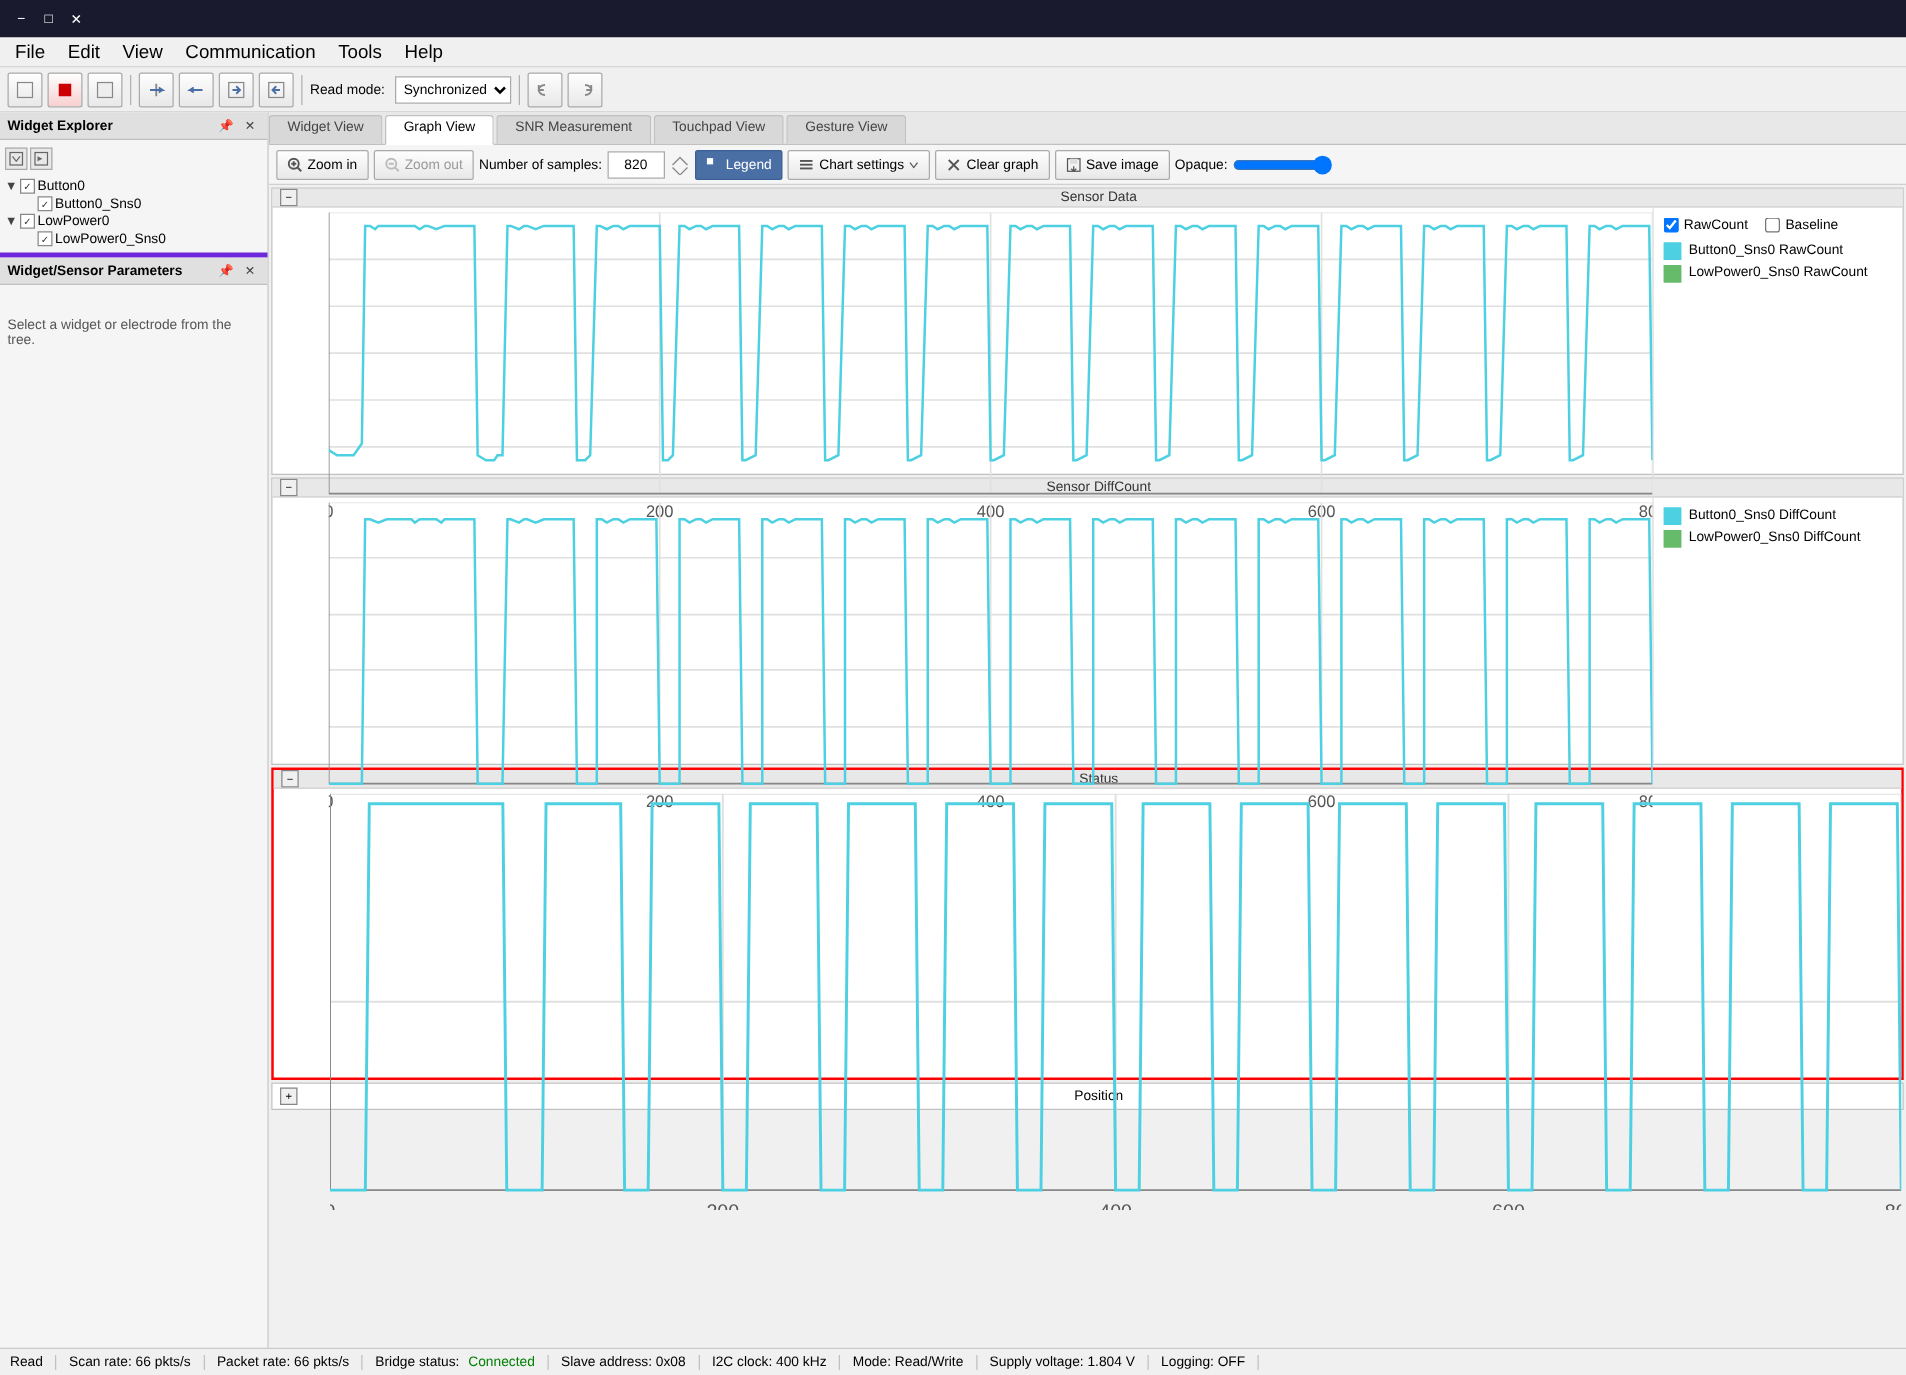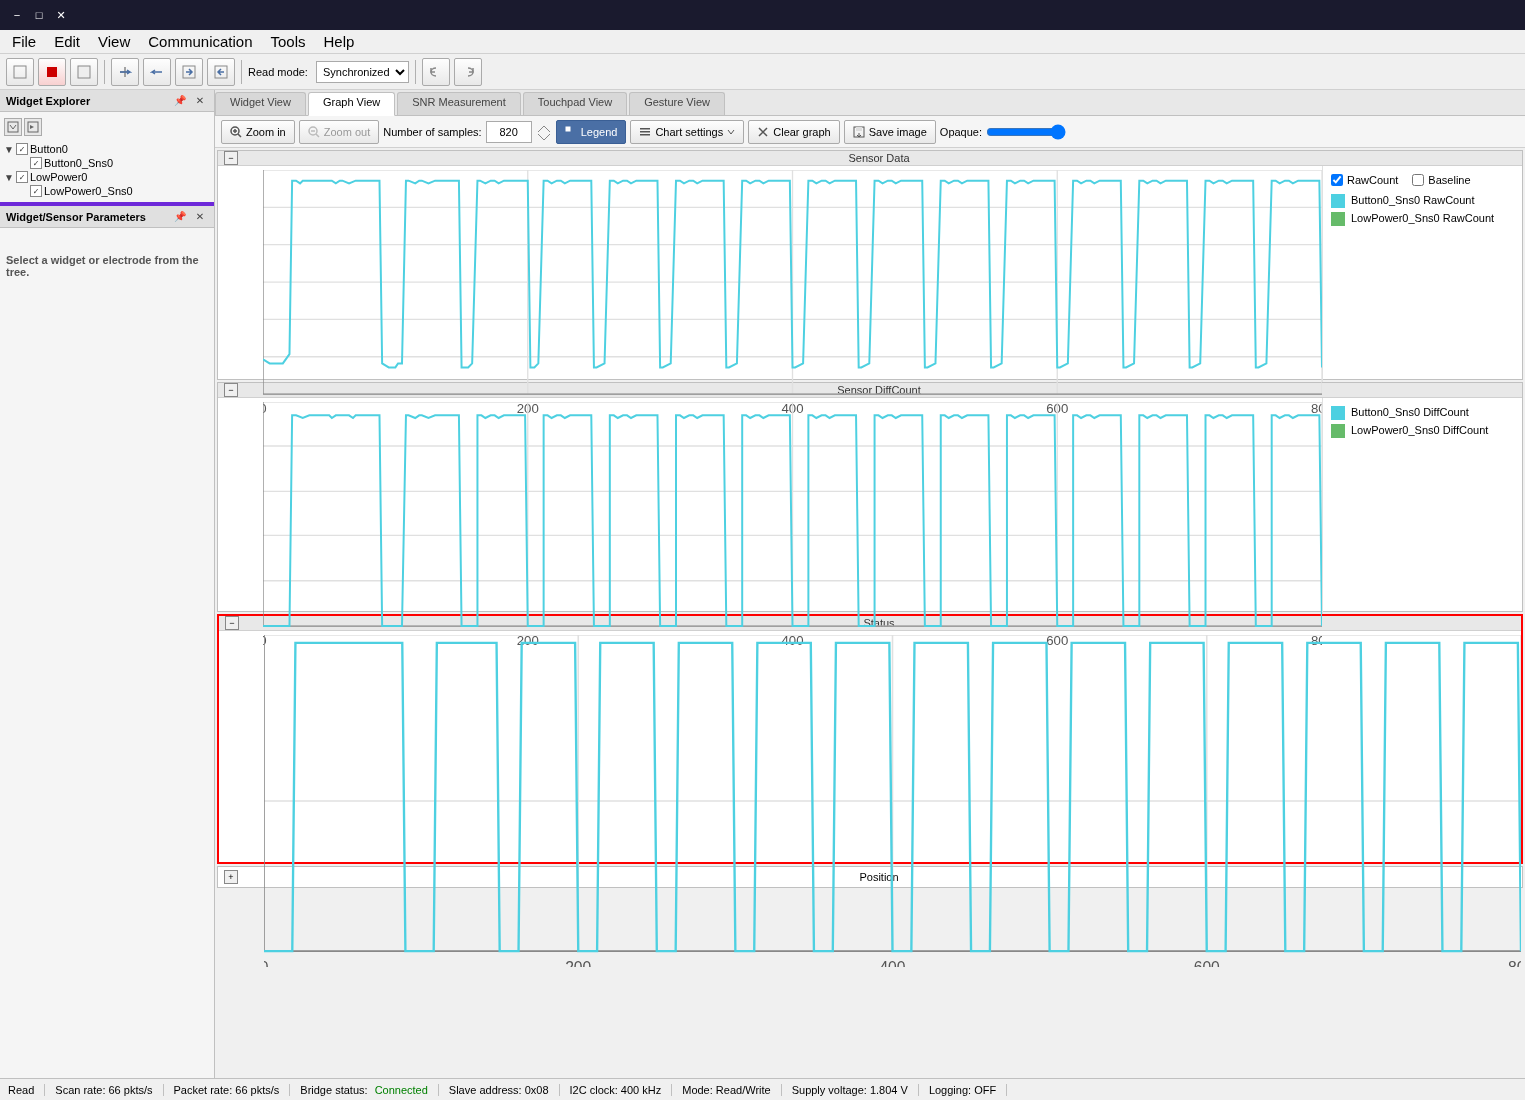--- a/index.html
+++ b/index.html
@@ -32,21 +32,21 @@
     .panel-icon-btn { width: 16px; height: 16px; border: none; background: transparent; cursor: pointer; font-size: 10px; color: #444; display: flex; align-items: center; justify-content: center; }
     .tree-container { padding: 4px 2px; }
     .tree-item { display: flex; align-items: center; gap: 2px; padding: 1px 2px; cursor: pointer; }
     .tree-item .expand-icon { font-size: 10px; color: #444; width: 10px; }
     .tree-item .checkbox { width: 12px; height: 12px; border: 1px solid #888; background: white; display: inline-flex; align-items: center; justify-content: center; font-size: 8px; color: #333; flex-shrink: 0; }
     .tree-item .checkbox.checked::after { content: '✓'; }
     .tree-item-label { font-size: 11px; }
     .tree-indent { padding-left: 14px; }
     
     #widget-sensor-params { flex: 1; overflow: hidden; display: flex; flex-direction: column; }
-    #sensor-params-content { flex: 1; padding: 6px; font-size: 11px; color: #555; display: flex; align-items: flex-start; justify-content: flex-start; font-weight: bold; }
+    #sensor-params-content { flex: 1; padding: 6px; font-size: 11px; color: #555; display: flex; align-items: flex-start; justify-content: flex-start; }
     #sensor-params-content .hint { margin-top: 20px; }
 
     
     #content-panel { flex: 1; display: flex; flex-direction: column; background: #f0f0f0; overflow: hidden; }
 
     
     #tab-bar { display: flex; background: #e8e8e8; border-bottom: 1px solid #c0c0c0; height: 26px; padding-top: 2px; }
     .tab { padding: 3px 14px; font-size: 11px; border: 1px solid #c0c0c0; background: #d8d8d8; cursor: pointer; border-bottom: none; border-radius: 3px 3px 0 0; margin-right: 2px; color: #444; }
     .tab.active { background: white; color: #000; font-weight: normal; border-bottom: 1px solid white; margin-bottom: -1px; z-index: 1; }
 

